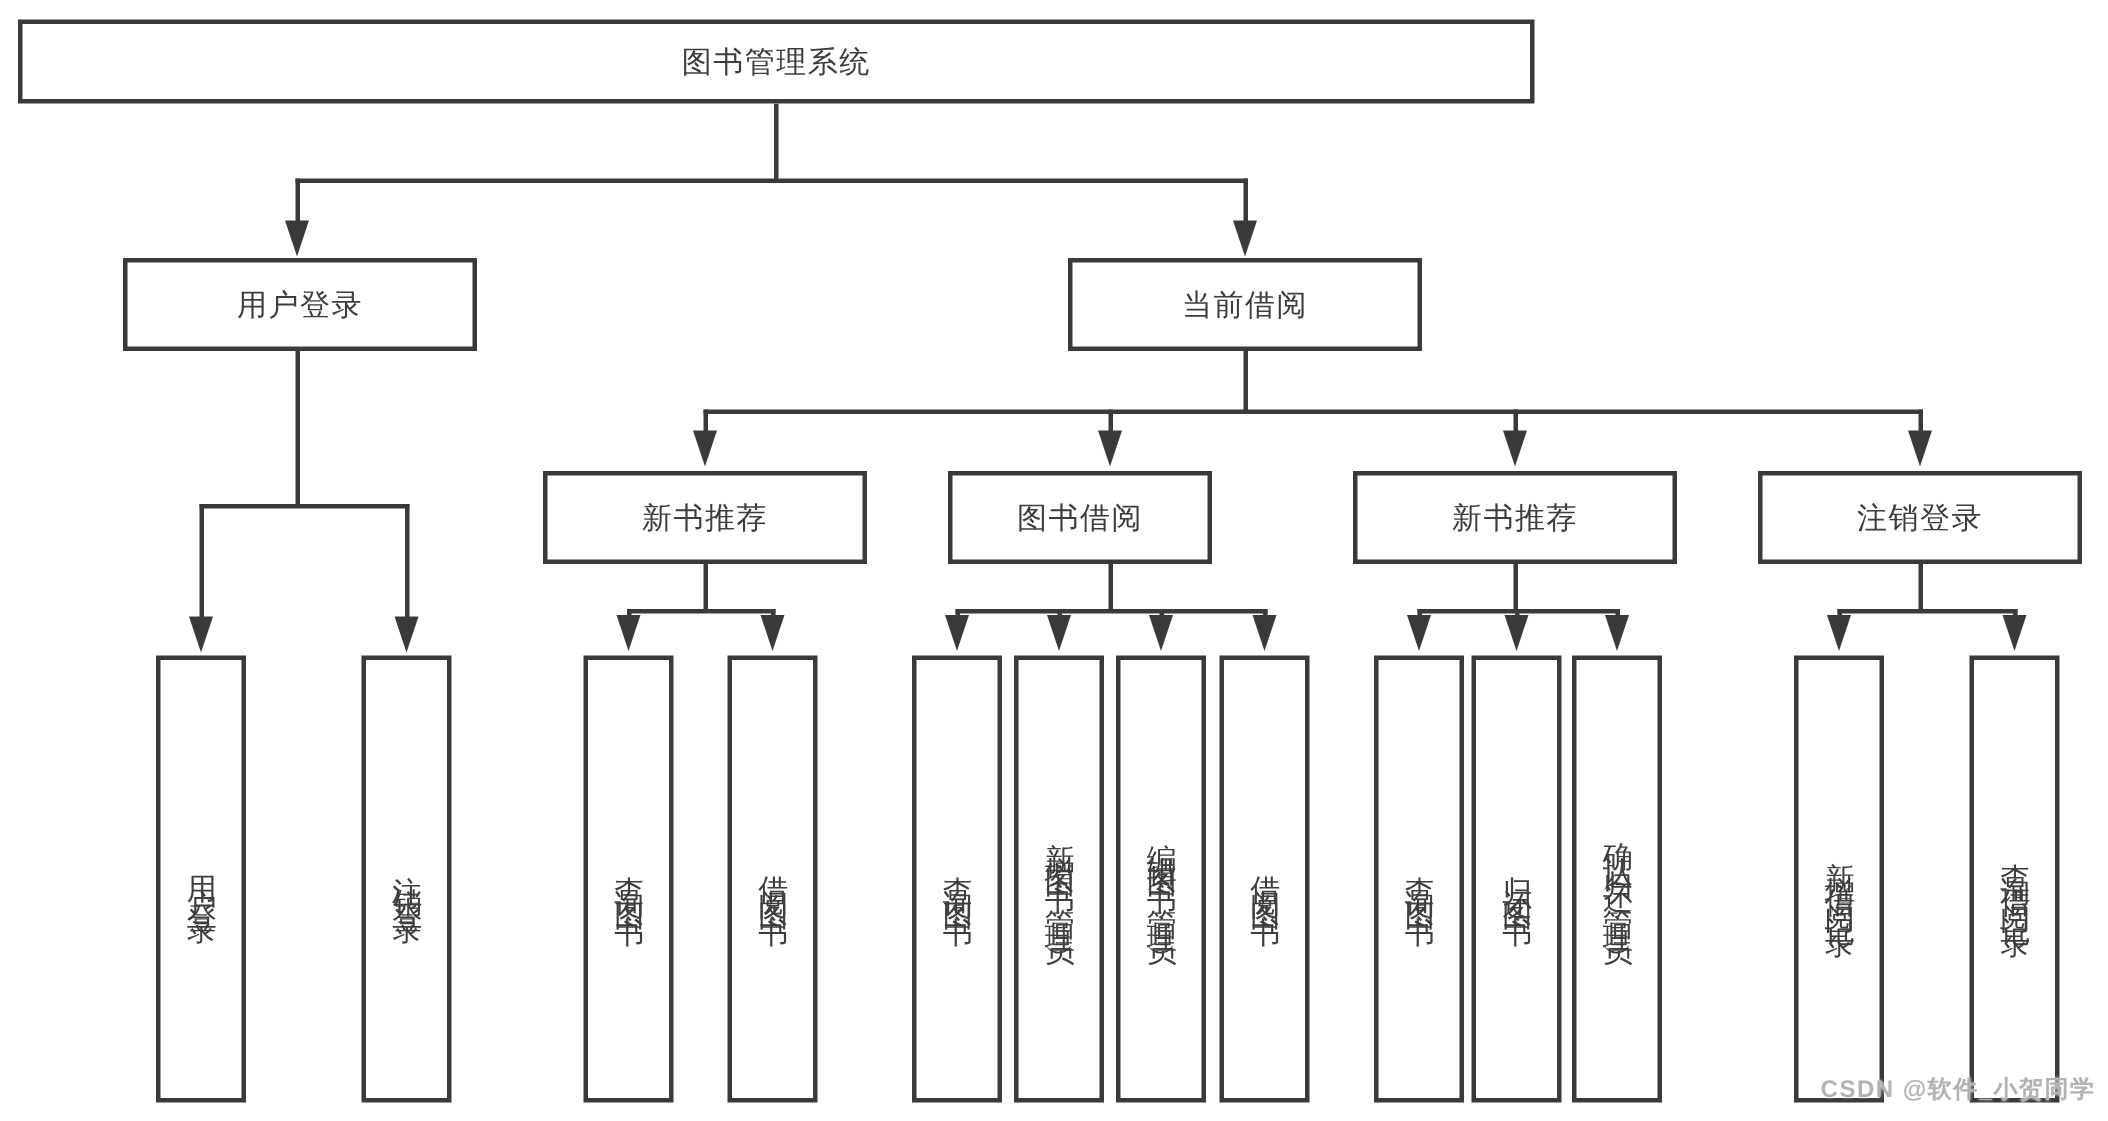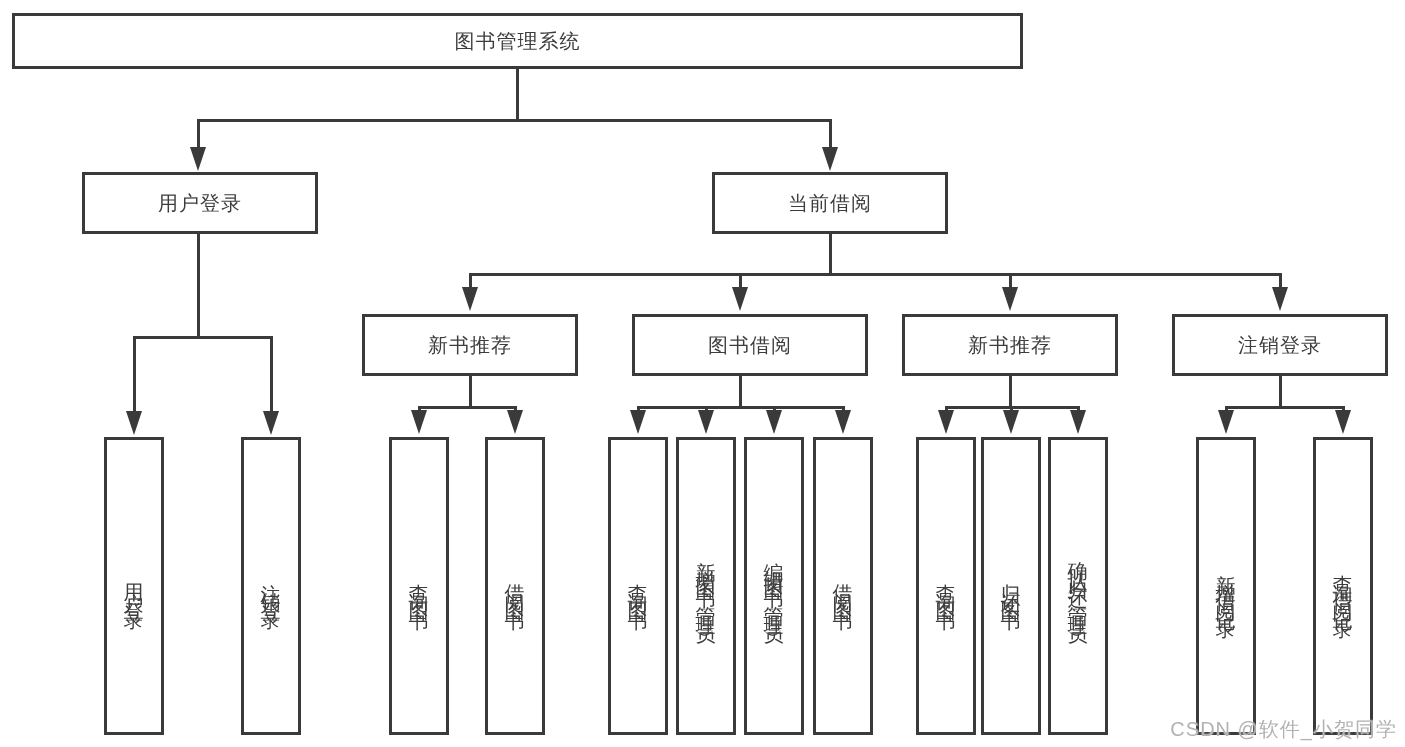--- a/index.html
+++ b/index.html
@@ -54,25 +54,26 @@
     height: 0;
     border-left: 8px solid transparent;
     border-right: 8px solid transparent;
     border-top: 24px solid #3a3a3a;
     z-index: 1;
   }
   .watermark {
     position: absolute;
     right: 8px;
     top: 716px;
-    font-size: 20px;
+    font-size: 16px;
     color: #b2b2b2;
     letter-spacing: 1px;
     text-shadow: 0 0 2px #ffffff;
     z-index: 3;
+    font-weight: bold;
   }
 </style>
 </head>
 <body>
 
 <div class="canvas">
 
   <div class="box" style="left:12px; top:13px; width:1011px; height:56px;">图书管理系统</div>
 
   <div class="line" style="left:515.5px; top:69px; width:3px; height:51px;"></div>
@@ -97,21 +98,21 @@
   <div class="line" style="left:468.5px; top:273px; width:3px; height:16px;"></div>
   <div class="line" style="left:738.5px; top:273px; width:3px; height:16px;"></div>
   <div class="line" style="left:1008.5px; top:273px; width:3px; height:16px;"></div>
   <div class="line" style="left:1278.5px; top:273px; width:3px; height:16px;"></div>
   <div class="arrow" style="left:462px; top:287px;"></div>
   <div class="arrow" style="left:732px; top:287px;"></div>
   <div class="arrow" style="left:1002px; top:287px;"></div>
   <div class="arrow" style="left:1272px; top:287px;"></div>
 
   <div class="box" style="left:362px; top:314px; width:216px; height:62px;">新书推荐</div>
-  <div class="box" style="left:632px; top:314px; width:236px; height:62px;">图书借阅</div>
+  <div class="box" style="left:632px; top:314px; width:176px; height:62px;">图书借阅</div>
   <div class="box" style="left:902px; top:314px; width:216px; height:62px;">新书推荐</div>
   <div class="box" style="left:1172px; top:314px; width:216px; height:62px;">注销登录</div>
 
   <div class="line" style="left:468.5px; top:376px; width:3px; height:31px;"></div>
   <div class="line" style="left:417.5px; top:406px; width:99px; height:3px;"></div>
   <div class="line" style="left:417.5px; top:406px; width:3px; height:8px;"></div>
   <div class="line" style="left:513.5px; top:406px; width:3px; height:8px;"></div>
   <div class="arrow" style="left:411px; top:410px;"></div>
   <div class="arrow" style="left:507px; top:410px;"></div>
 

